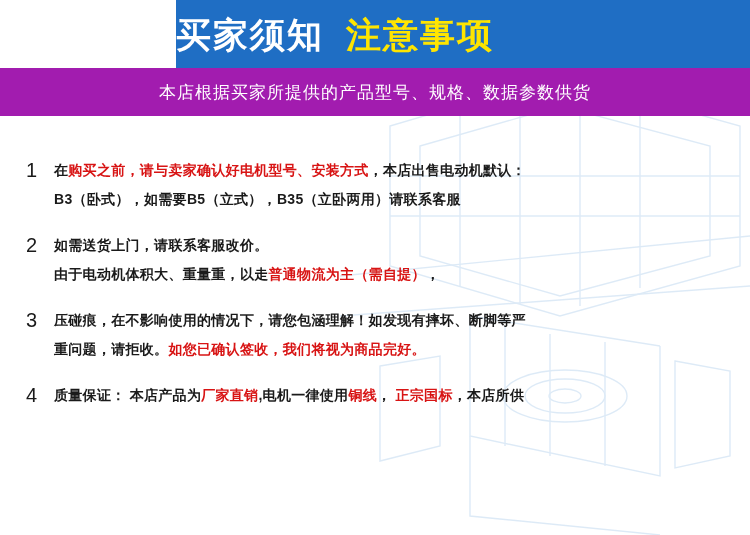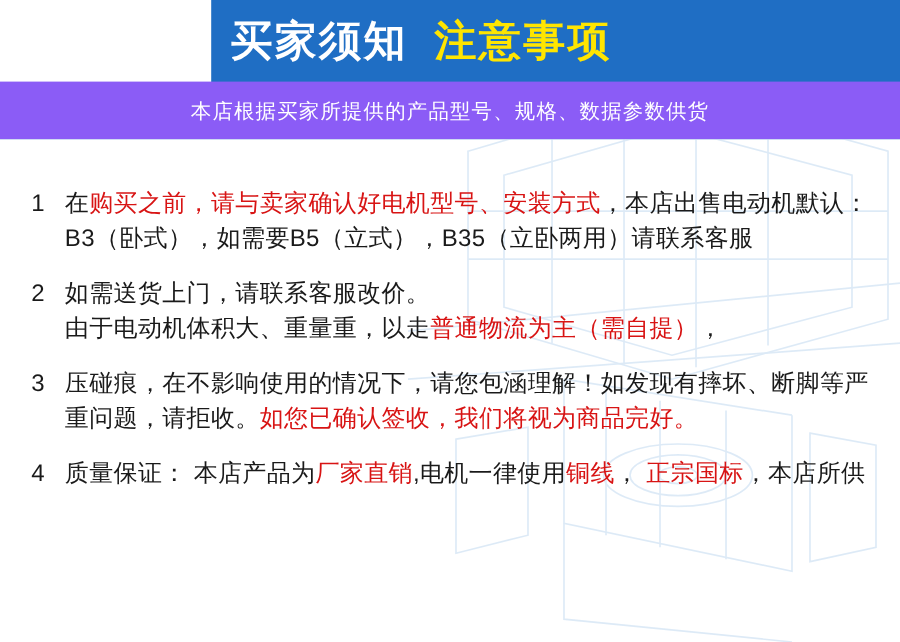--- a/index.html
+++ b/index.html
@@ -41,21 +41,20 @@
     background: #ffffff;
   }
   .header-title-row {
     position: absolute;
     left: 176px;
     top: 0;
     width: 574px;
     height: 68px;
     display: flex;
     align-items: center;
-    padding-left: 16px;
   }
   .title-cn {
     font-size: 35px;
     font-weight: bold;
     color: #ffffff;
     letter-spacing: 2px;
     line-height: 1;
   }
   .title-cn-accent {
     font-size: 35px;
@@ -65,21 +64,21 @@
     line-height: 1;
     margin-left: 22px;
     text-align: right;
   }
   .header-sub-bar {
     position: absolute;
     left: 0;
     top: 68px;
     width: 750px;
     height: 48px;
-    background: #8b5cf6;
+    background: #a21caf;
     display: flex;
     align-items: center;
     justify-content: center;
   }
   .header-sub-text {
     color: #ffffff;
     font-size: 17px;
     letter-spacing: 1px;
   }
 
@@ -111,24 +110,25 @@
     width: 30px;
     flex: 0 0 30px;
     font-size: 20px;
     color: #1a1a1a;
     line-height: 29px;
     text-align: left;
     padding-left: 2px;
   }
   .item-body {
     flex: 1 1 auto;
-    font-size: 20px;
+    font-size: 14px;
     line-height: 29px;
     color: #1a1a1a;
     letter-spacing: 0.3px;
+    font-weight: bold;
   }
   .r { color: #d81414; }
   .k { color: #1a1a1a; }
   .nowrap { white-space: nowrap; }
 </style>
 </head>
 <body>
 
 <div class="page">
 

